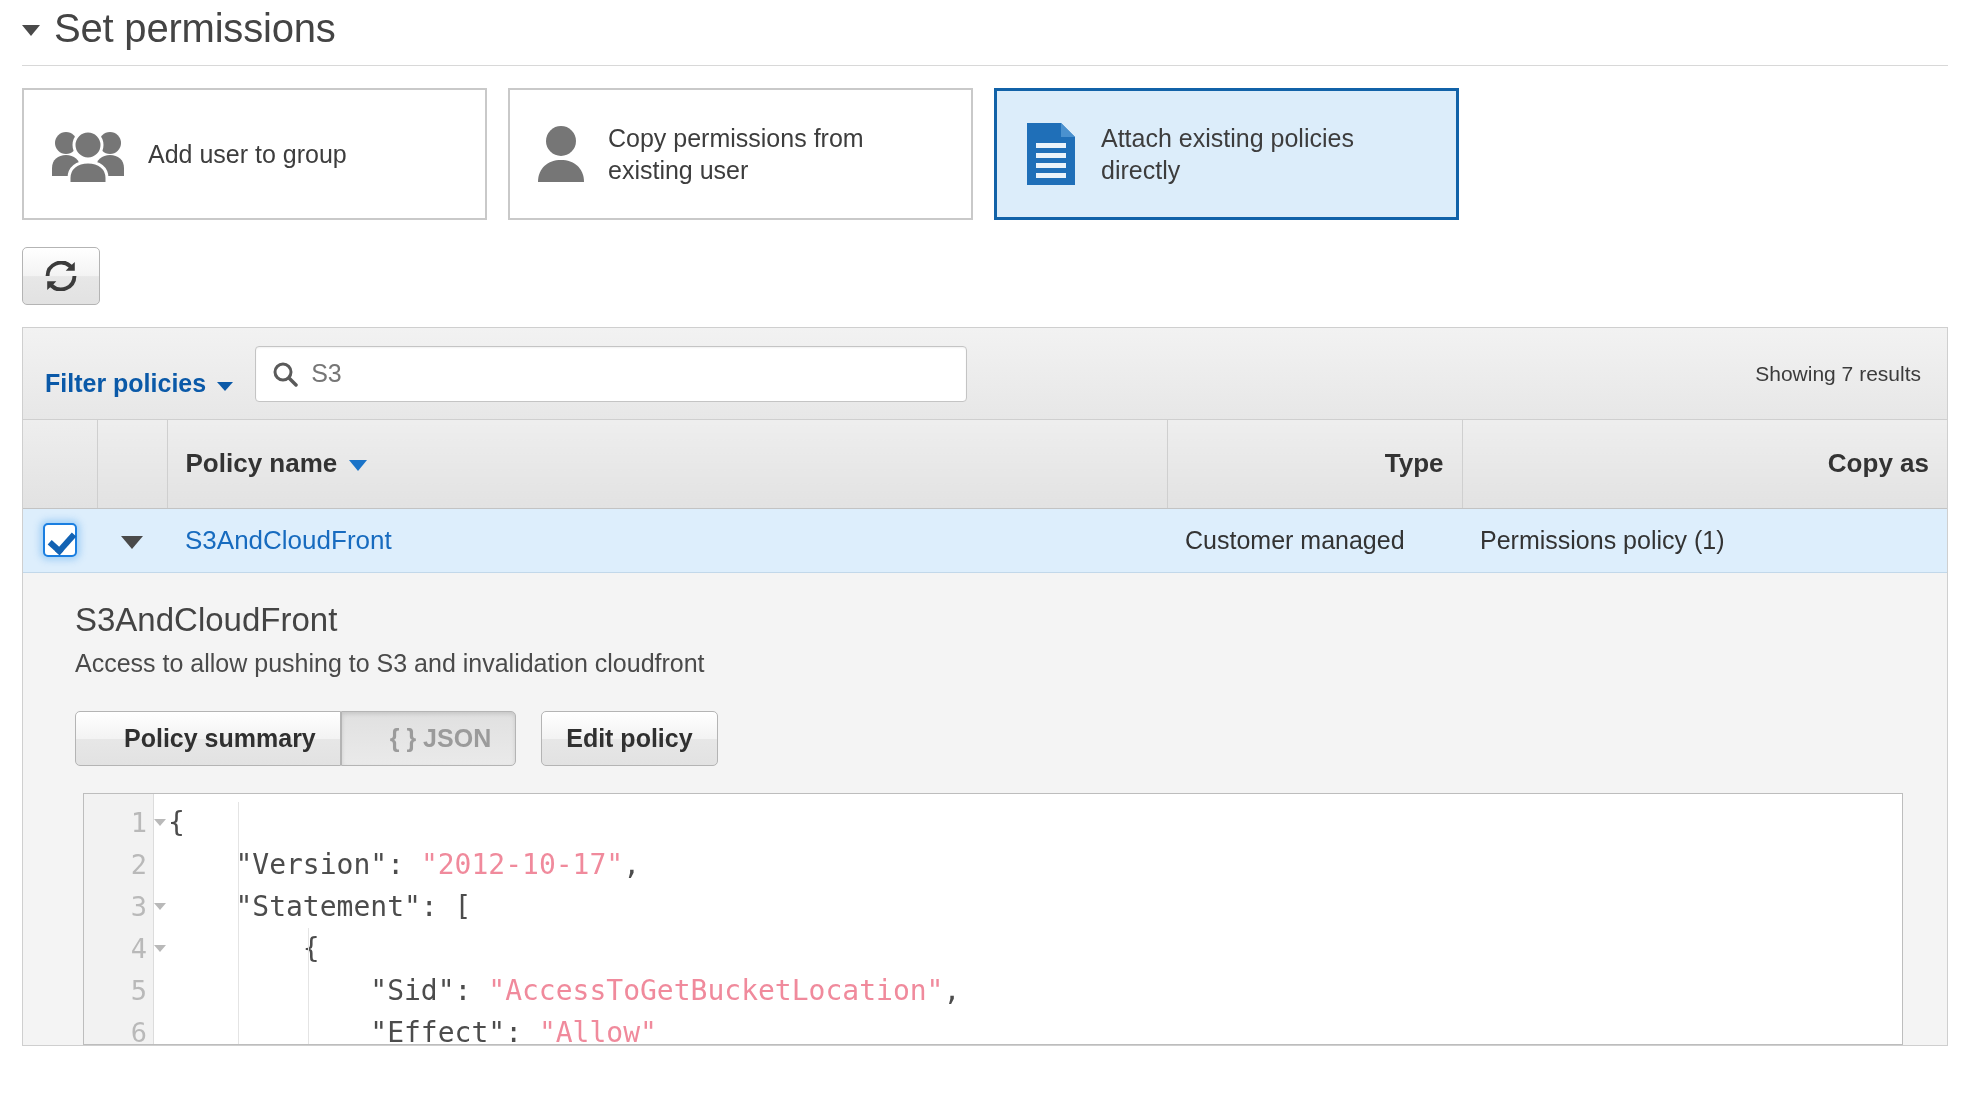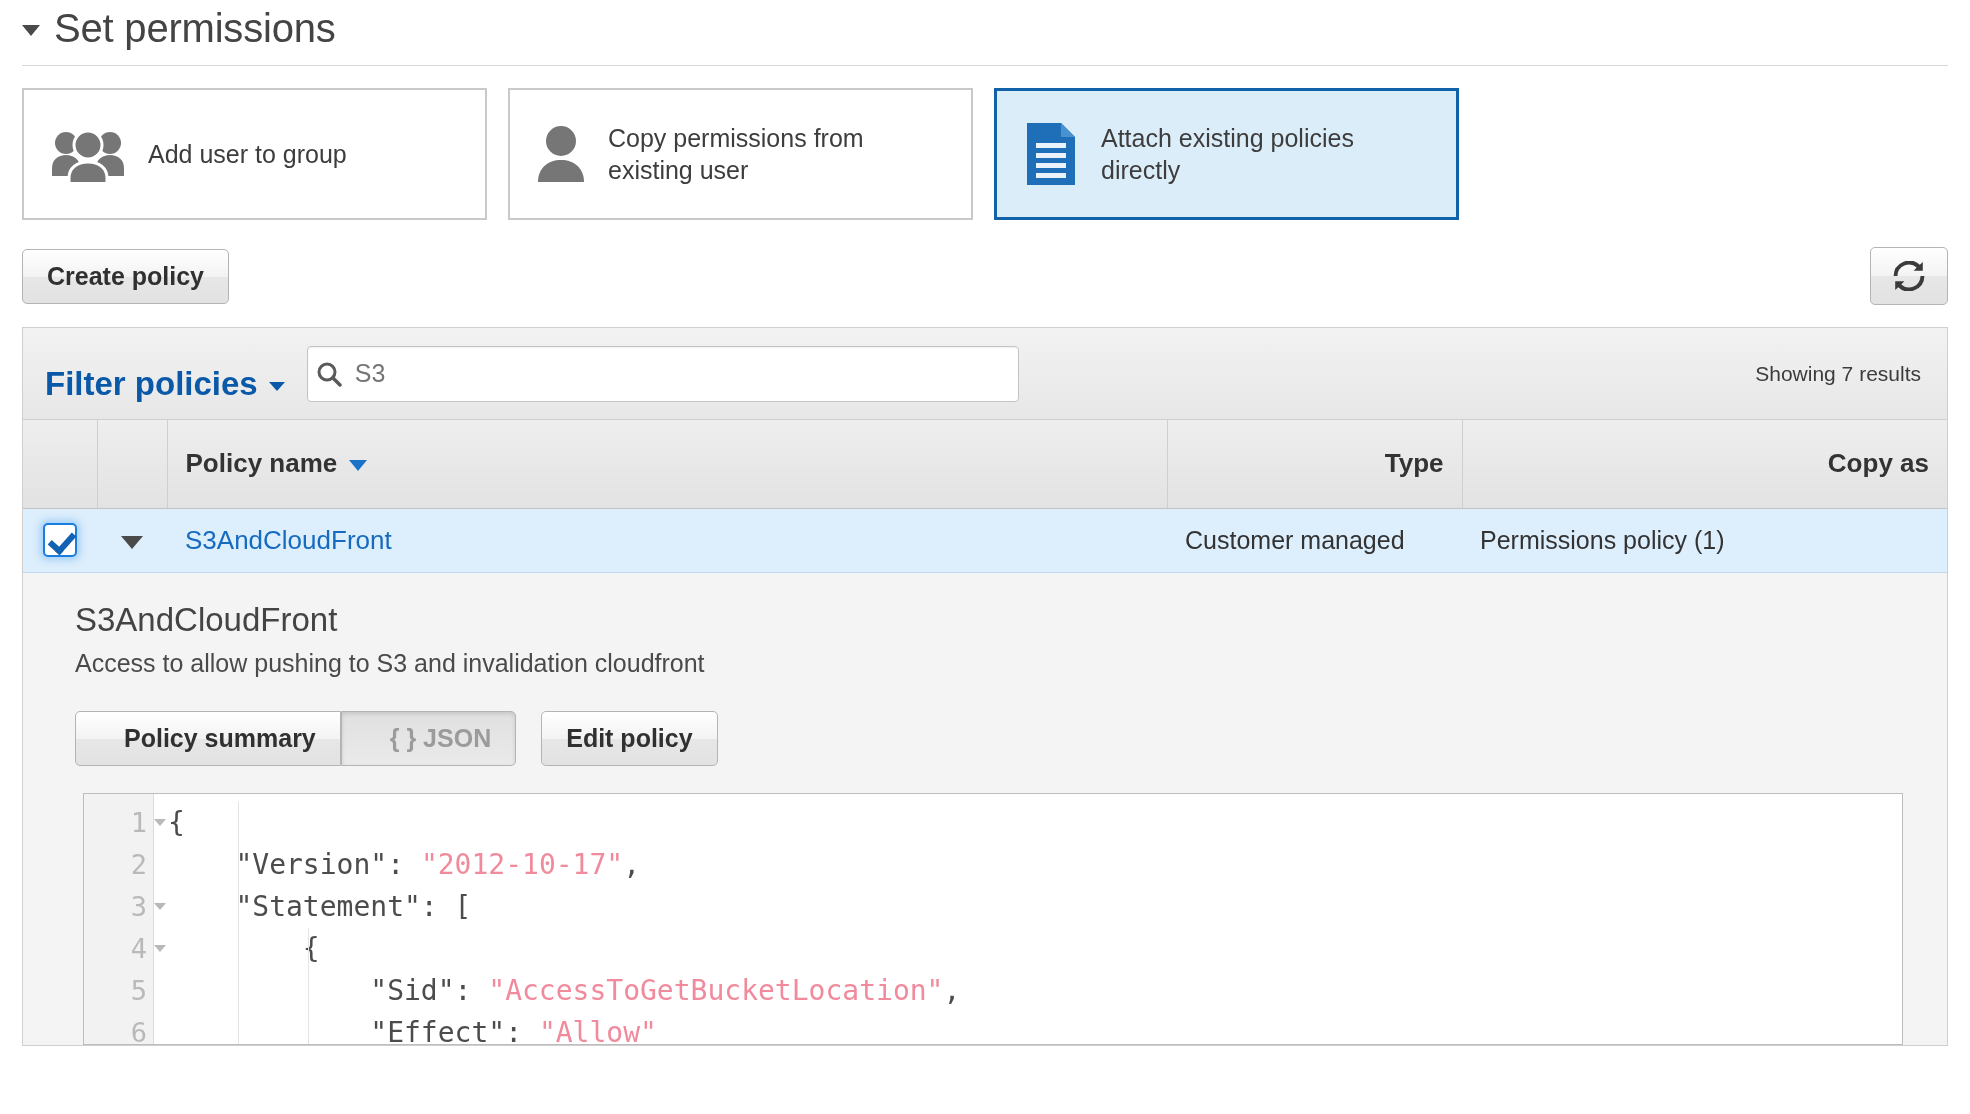--- a/index.html
+++ b/index.html
@@ -84,37 +84,37 @@
   }
   .filter-bar {
     height: 92px;
     background: linear-gradient(to bottom, #f2f2f2, #e7e7e7);
     border-bottom: 1px solid #cfcfcf;
     display: flex; align-items: center;
     padding: 0 26px 0 22px;
     gap: 22px;
   }
   .filter-link {
-    color: #0a59a8; font-size: 33px; font-weight: bold;
+    color: #0a59a8; font-size: 25px; font-weight: bold;
     display: flex; align-items: center; gap: 11px;
     cursor: pointer; white-space: nowrap; margin-top: 20px;
   }
   .chev {
     width: 0; height: 0;
     border-left: 8px solid transparent;
     border-right: 8px solid transparent;
     border-top: 9px solid #0a59a8;
     margin-top: 5px;
   }
   .search-box {
     width: 712px; height: 56px;
     background: #fff; border: 1px solid #c4c4c4;
     border-radius: 4px;
     display: flex; align-items: center;
-    padding: 0 8px; gap: 13px;
+    padding: 0 16px; gap: 13px;
     box-shadow: 0 1px 2px rgba(0,0,0,0.06) inset;
   }
   .search-val { font-size: 25px; color: #767676; }
   .results-count {
     margin-left: auto;
     font-size: 21px; font-weight: normal; color: #3c3c3c;
     white-space: nowrap;
   }
 
   
@@ -277,21 +277,20 @@
       <rect x="13" y="22" width="30" height="5" fill="#eaf3fb"></rect>
       <rect x="13" y="32" width="30" height="5" fill="#eaf3fb"></rect>
       <rect x="13" y="42" width="30" height="5" fill="#eaf3fb"></rect>
       <rect x="13" y="52" width="30" height="5" fill="#eaf3fb"></rect>
     </svg>
     <span class="card-label">Attach existing policies directly</span>
   </div>
 </div>
 
 <div class="actions-row">
-  <button class="btn">Create policy</button>
   <button class="btn btn-refresh">
     <svg width="34" height="30" viewBox="0 0 34 30">
       <path d="M17 3a12 12 0 0 1 11.3 8h-4.1l6.4 9 6.4-9" fill="none"></path>
       <path d="M5.5 15a11.5 11.5 0 0 1 19.2-8.5l-3 3.2h9.1V0.9l-3 2.9A15.6 15.6 0 0 0 1.6 15z" fill="#3b3b3b"></path>
       <path d="M28.5 15a11.5 11.5 0 0 1-19.2 8.5l3-3.2H3.2v8.8l3-2.9A15.6 15.6 0 0 0 32.4 15z" fill="#3b3b3b"></path>
     </svg>
   </button>
 </div>
 
 <div class="panel">

